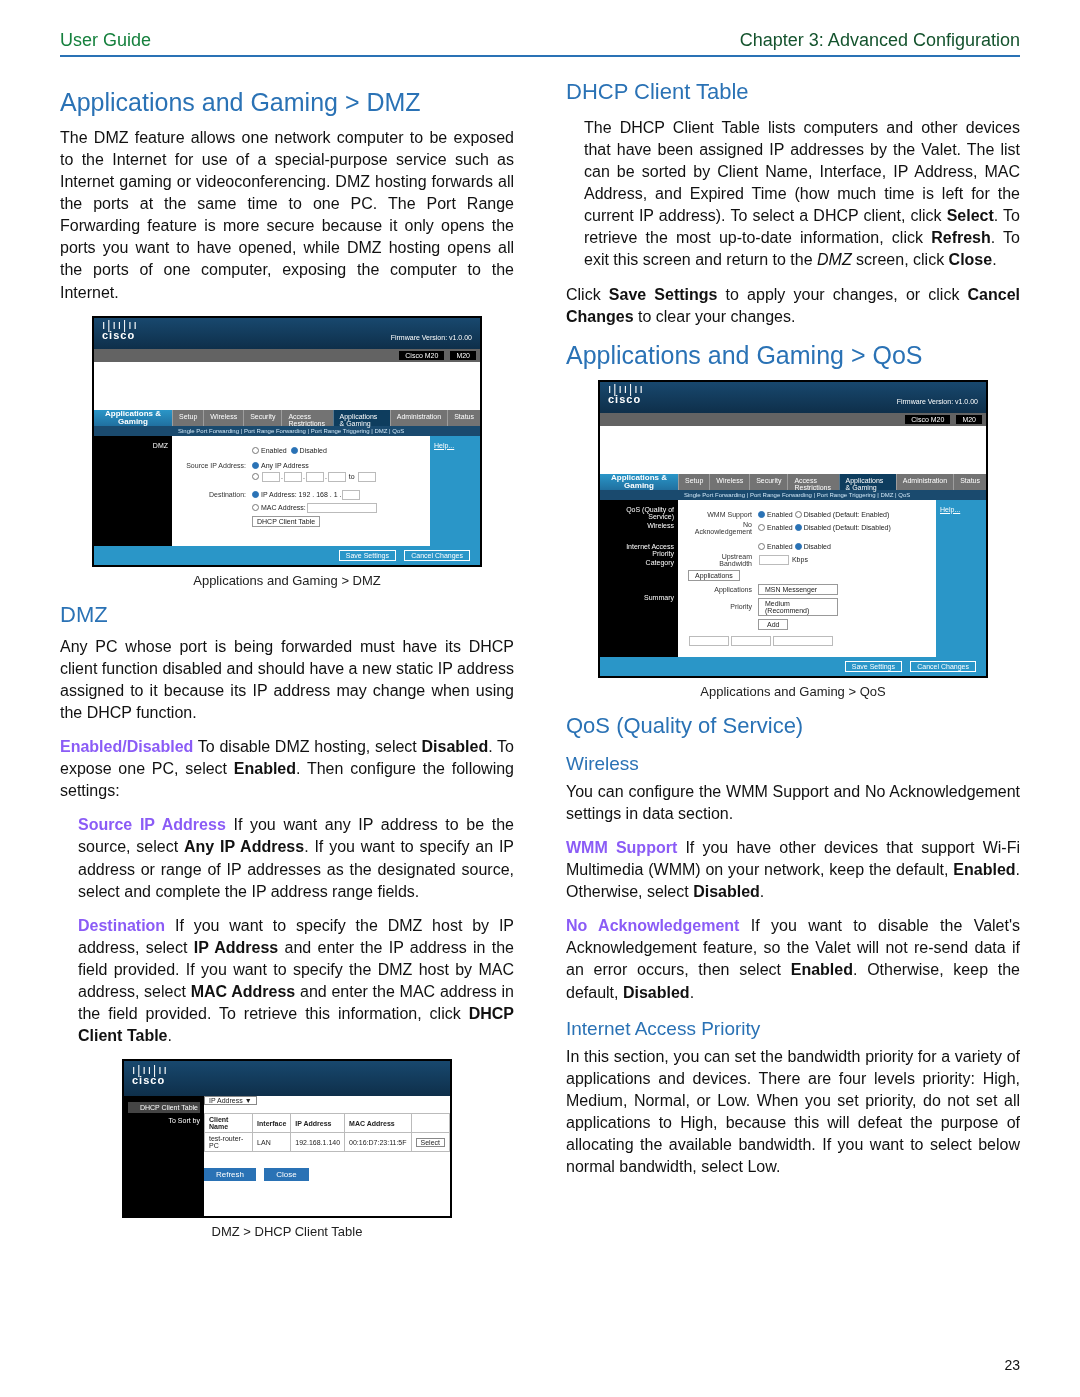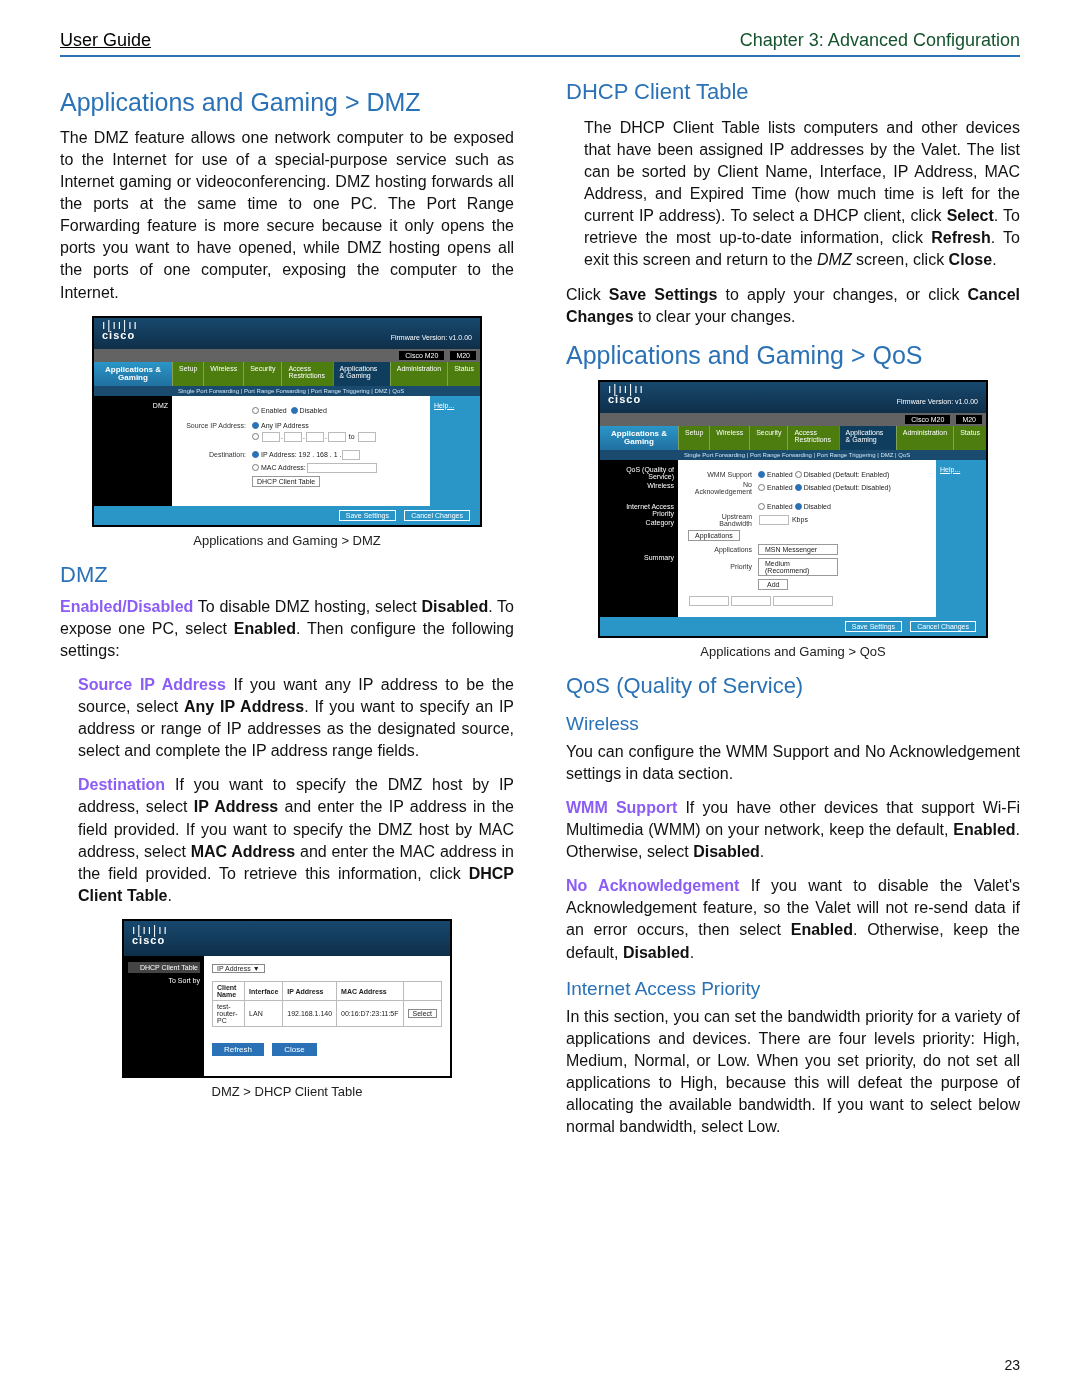--- a/index.html
+++ b/index.html
@@ -13,21 +13,21 @@
     position: relative;
   }
   .page-header {
     display: flex;
     justify-content: space-between;
     border-bottom: 2px solid #2a72b5;
     padding-bottom: 4px;
     margin-bottom: 22px;
     font-size: 18px;
   }
-  .page-header .left { color: #000000; text-decoration: underline; }
+  .page-header .left { color: #15803d; }
   .page-header .right { color: #14532d; }
   .columns { display: flex; gap: 52px; }
   .col { width: 50%; }
   h1.sec {
     font-size: 25px;
     font-weight: 400;
     color: #2a72b5;
     margin: 8px 0 10px 0;
     line-height: 1.2;
   }
@@ -69,21 +69,21 @@
     background: linear-gradient(#18486e, #0e2f4a);
     color: #fff;
     padding: 4px 8px 8px 8px;
     display:flex; justify-content:space-between; align-items:flex-end;
   }
   .rthumb .header .logo { font-family: Arial; }
   .rthumb .header .logo .bars { letter-spacing: 2px; font-size: 12px; display:block; line-height:0.6; }
   .rthumb .header .logo .cisco { font-weight: bold; font-size: 11px; letter-spacing: 1px; }
   .rthumb .header .ver { font-size: 7px; }
   .rthumb .tabsrow {
-    background:#4d7c0f; color:#fff; display:flex; height:24px;
+    background:#737373; color:#fff; display:flex; height:16px;margin-top:48px;
   }
   .rthumb .tabsrow .side {
     width: 78px; background: linear-gradient(#2a96c8,#2070a0); color:#fff; font-weight:bold;
     display:flex; align-items:center; justify-content:center; text-align:center; line-height:1;
     font-size:8px;
   }
   .rthumb .tabsrow .tabs { flex:1; display:flex; }
   .rthumb .tabsrow .tabs div { padding:3px 6px; font-size:7px; border-left:1px solid rgba(255,255,255,0.3);}
   .rthumb .tabsrow .tabs div.active { background:#0e3d5e; }
   .rthumb .subtabs { background:#1a4a6e; color:#cfe6f6; font-size:6px; padding:2px 6px 2px 84px;}
@@ -100,21 +100,21 @@
   .rthumb .inp { display:inline-block; border:1px solid #bbb; background:#fff; height:10px; width:18px; margin:0 1px;}
   .rthumb .model { background:#636363; color:#fff; font-size:7px; display:flex; justify-content:flex-end; padding:2px 4px; gap:6px;}
   .rthumb .model span { background:#000; padding:1px 6px;}
 
   .dthumb { border:2px solid #000; width:330px; margin:12px auto 0 auto; font-size:8px; background:#fff;}
   .dthumb .header { background: linear-gradient(#18486e, #0e2f4a); color:#fff; padding:6px 8px 10px 8px;}
   .dthumb .header .bars { letter-spacing: 2px; font-size: 12px; display:block; line-height:0.6; }
   .dthumb .header .cisco { font-weight: bold; font-size: 11px; letter-spacing: 1px; }
   .dthumb .body { display:flex; min-height:120px;}
   .dthumb .side { width:80px; background:#000; color:#fff; font-size:7px; padding:6px 4px; text-align:right;}
-  .dthumb .main { flex:1; background:#fff; padding:8px;}
+  .dthumb .main { flex:1; background:#fff; }
   .dthumb .sel { border:1px solid #888; padding:0 4px; font-size:7px; display:inline-block;}
   .dthumb table { width:100%; border-collapse:collapse; font-size:7px; margin-top:8px;}
   .dthumb th, .dthumb td { border:1px solid #bbb; padding:2px 4px; text-align:left;}
   .dthumb .btns { margin-top:16px;}
   .dthumb .btn { display:inline-block; background:#2a72b5; color:#fff; padding:2px 12px; font-size:8px; margin-right:6px;}
 </style>
 </head>
 <body>
 
 <div class="page-header">
@@ -180,20 +180,21 @@
         <div class="help"><u>Help...</u></div>
       </div>
       <div class="footer">
         <span class="btn">Save Settings</span>
         <span class="btn">Cancel Changes</span>
       </div>
     </div>
     <div class="caption">Applications and Gaming &gt; DMZ</div>
 
     <h2 class="sub">DMZ</h2>
+    <p class="body">Any PC whose port is being forwarded must have its DHCP client function disabled and should have a new static IP address assigned to it because its IP address may change when using the DHCP function.</p>
 
     <p class="body">
       <span class="runin">Enabled/Disabled</span><span> To disable DMZ hosting, select </span><b>Disabled</b><span>. To expose one PC, select </span><b>Enabled</b><span>. Then configure the following settings:</span>
     </p>
 
     <p class="body indent">
       <span class="runin">Source IP Address</span><span>  If you want any IP address to be the source, select </span><b>Any IP Address</b><span>. If you want to specify an IP address or range of IP addresses as the designated source, select and complete the IP address range fields.</span>
     </p>
 
     <p class="body indent">

